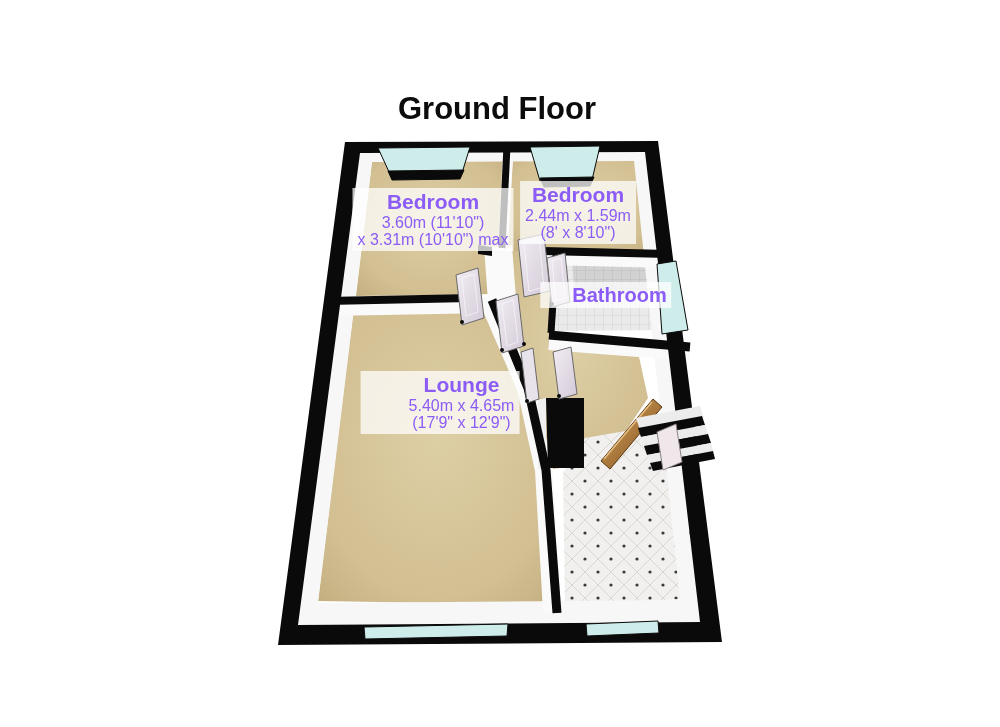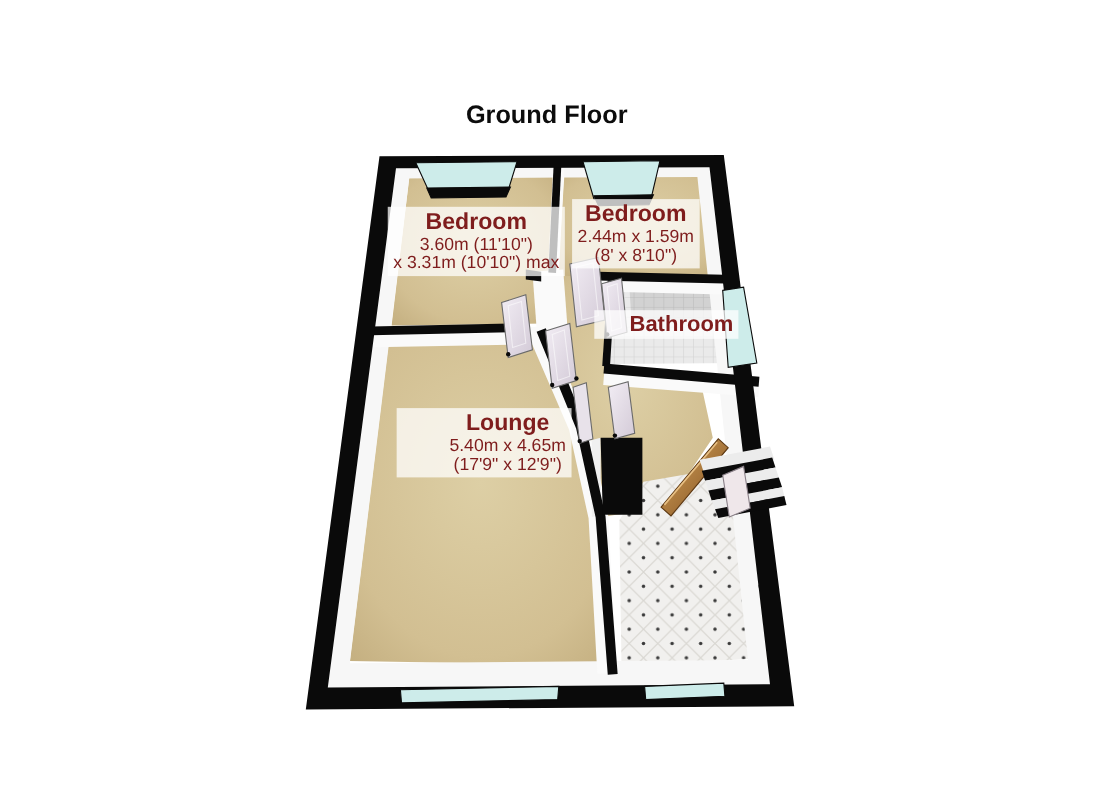--- a/index.html
+++ b/index.html
@@ -8,28 +8,28 @@
     width:1000px;height:727px;
     background:#ffffff;
     font-family:"Liberation Sans", sans-serif;
     overflow:hidden;
   }
   .plan-svg{position:absolute;left:0;top:0;}
   .page-title{
     position:absolute;
     left:497px;top:91px;
     transform:translateX(-50%);
-    font-size:23px;font-weight:bold;color:#0c0c0c;
+    font-size:31px;font-weight:bold;color:#0c0c0c;
     white-space:nowrap;
   }
   .room-label{
     position:absolute;
     transform:translateX(-50%);
     background:rgba(255,255,255,0.74);
-    color:#7f1d1d;
+    color:#8b5cf6;
     text-align:center;
     line-height:1.12;
     padding:2px 5px;
     white-space:nowrap;
   }
   .room-name{font-weight:bold;font-size:21px;}
   .room-name.small{font-size:20px;}
   .room-dims{font-size:16px;}
 </style>
 </head>

